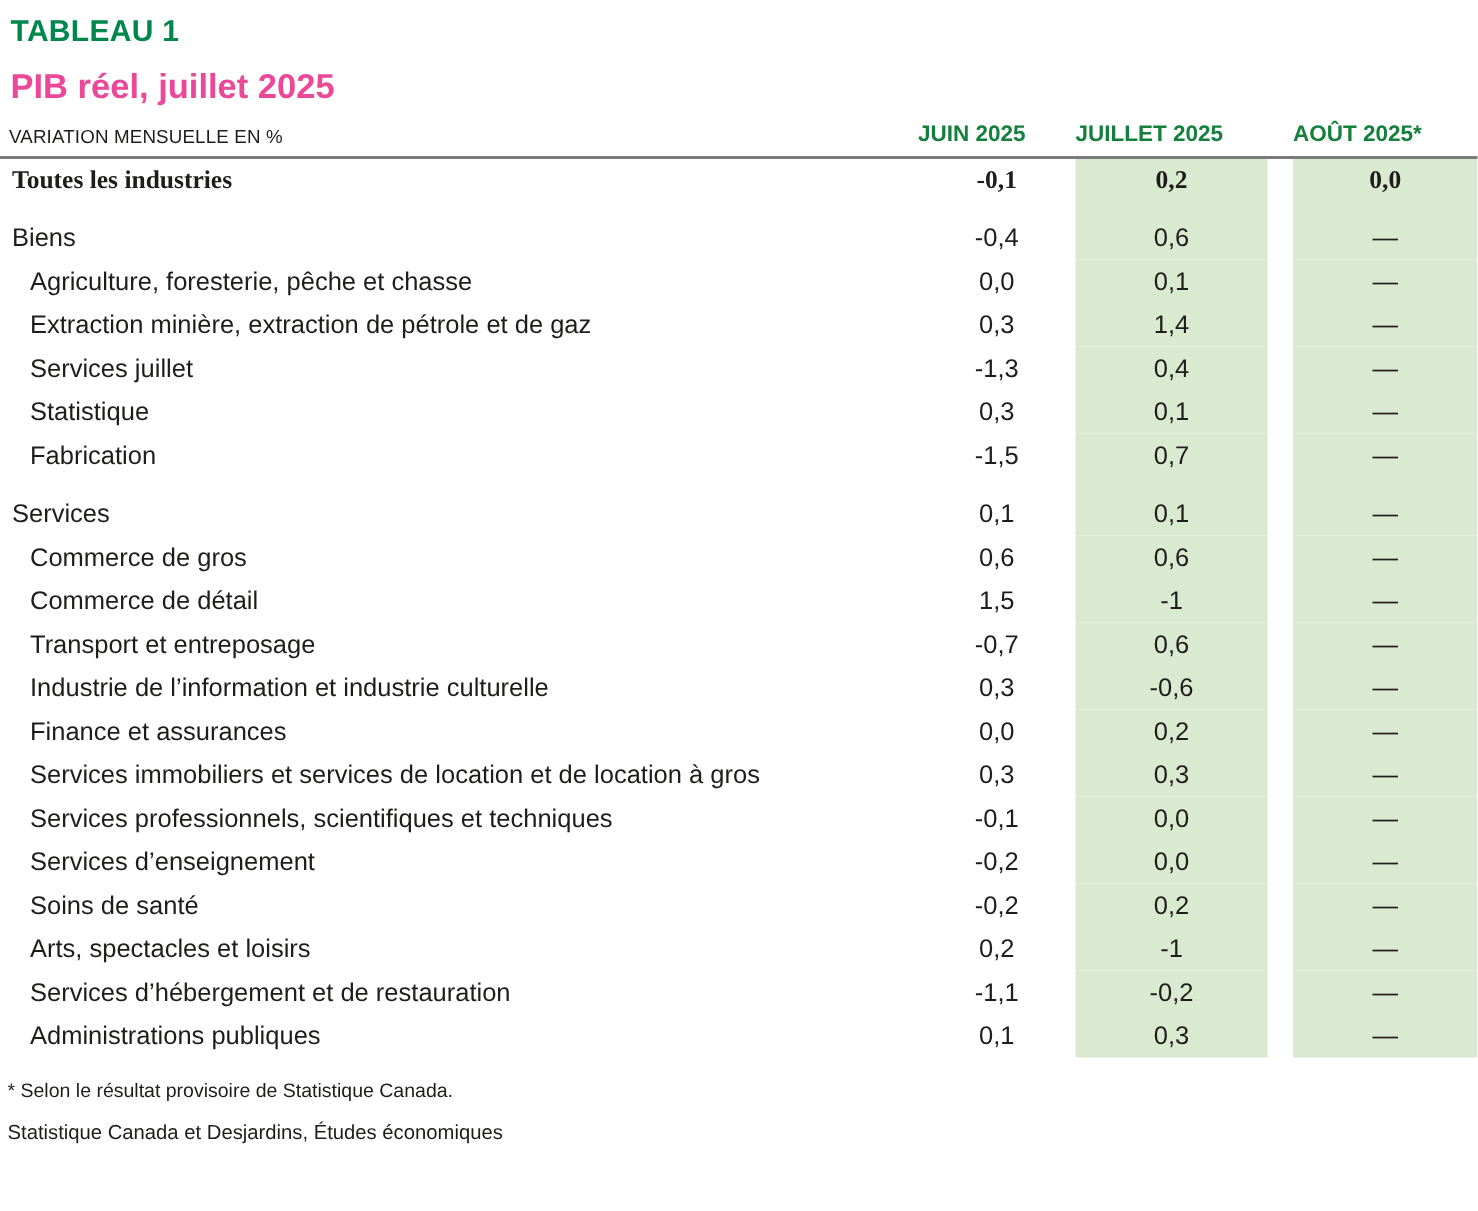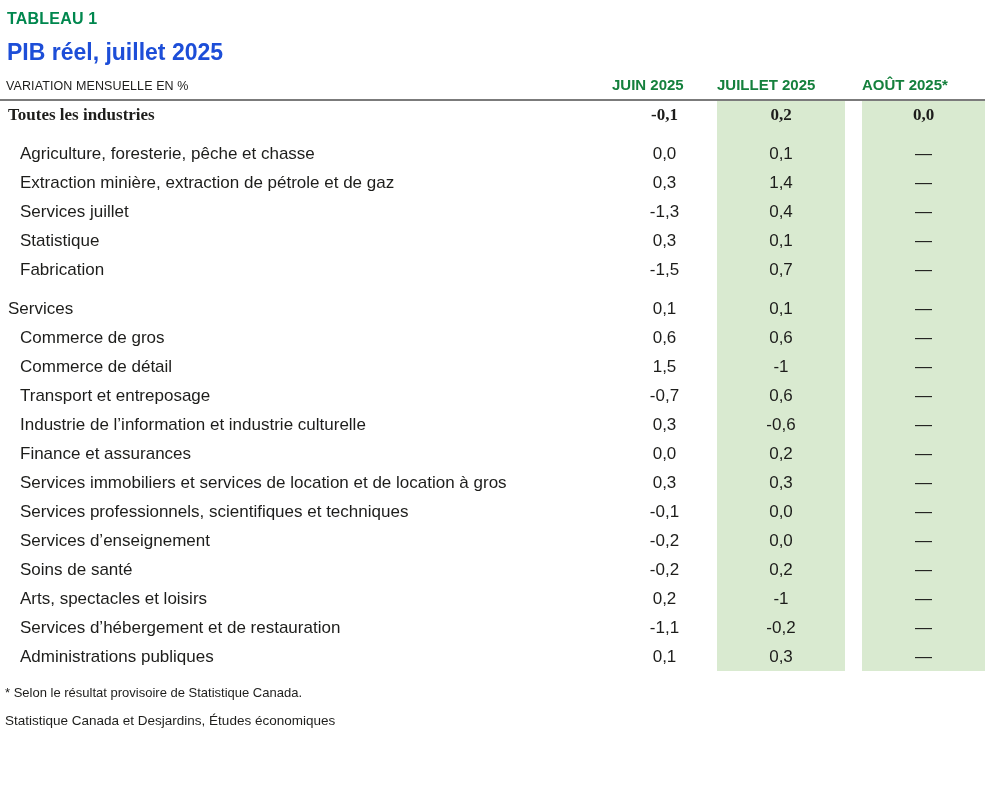--- a/index.html
+++ b/index.html
@@ -7,28 +7,28 @@
     width:985px; height:807px;
     background:#ffffff;
     font-family:"Liberation Sans", sans-serif;
     color:#1d1d1b;
     overflow:hidden;
   }
   .page { width:985px; height:807px; position:relative; }
 
   .table-number {
     margin:10px 0 0 7px;
-    font-size:16px; font-weight:700;
+    font-size:20px; font-weight:700;
     color:#00874e;
     letter-spacing:0.2px;
   }
   .page-title {
     margin:11px 0 0 7px;
     font-size:23px; font-weight:700;
-    color:#1d4ed8;
+    color:#ec4899;
   }
 
   table.gdp {
     width:985px;
     border-collapse:collapse;
     table-layout:fixed;
     margin-top:0;
   }
   col.c-label { width:auto; }
   col.c-juin { width:105px; }
@@ -115,20 +115,27 @@
           <td class="val green">0,0</td>
         </tr>
         <tr class="spacer">
           <td></td>
           <td></td>
           <td class="green"></td>
           <td></td>
           <td class="green"></td>
         </tr>
         <tr class="">
+          <td class="label">Biens</td>
+          <td class="val">-0,4</td>
+          <td class="val green">0,6</td>
+          <td class=""></td>
+          <td class="val green">—</td>
+        </tr>
+        <tr class="">
           <td class="label indent">Agriculture, foresterie, pêche et chasse</td>
           <td class="val">0,0</td>
           <td class="val green">0,1</td>
           <td class=""></td>
           <td class="val green">—</td>
         </tr>
         <tr class="">
           <td class="label indent">Extraction minière, extraction de pétrole et de gaz</td>
           <td class="val">0,3</td>
           <td class="val green">1,4</td>

